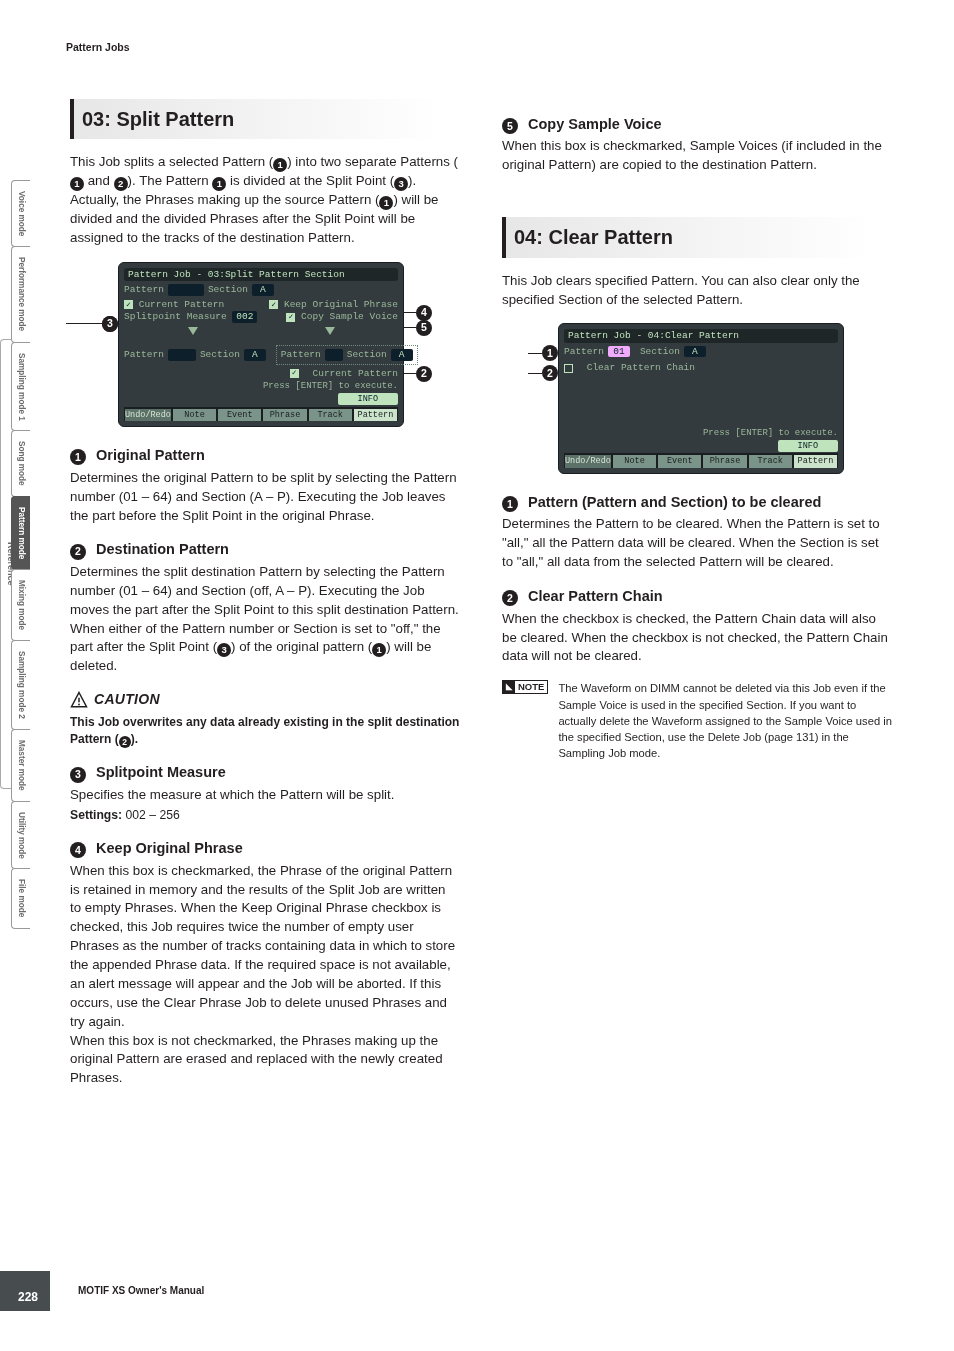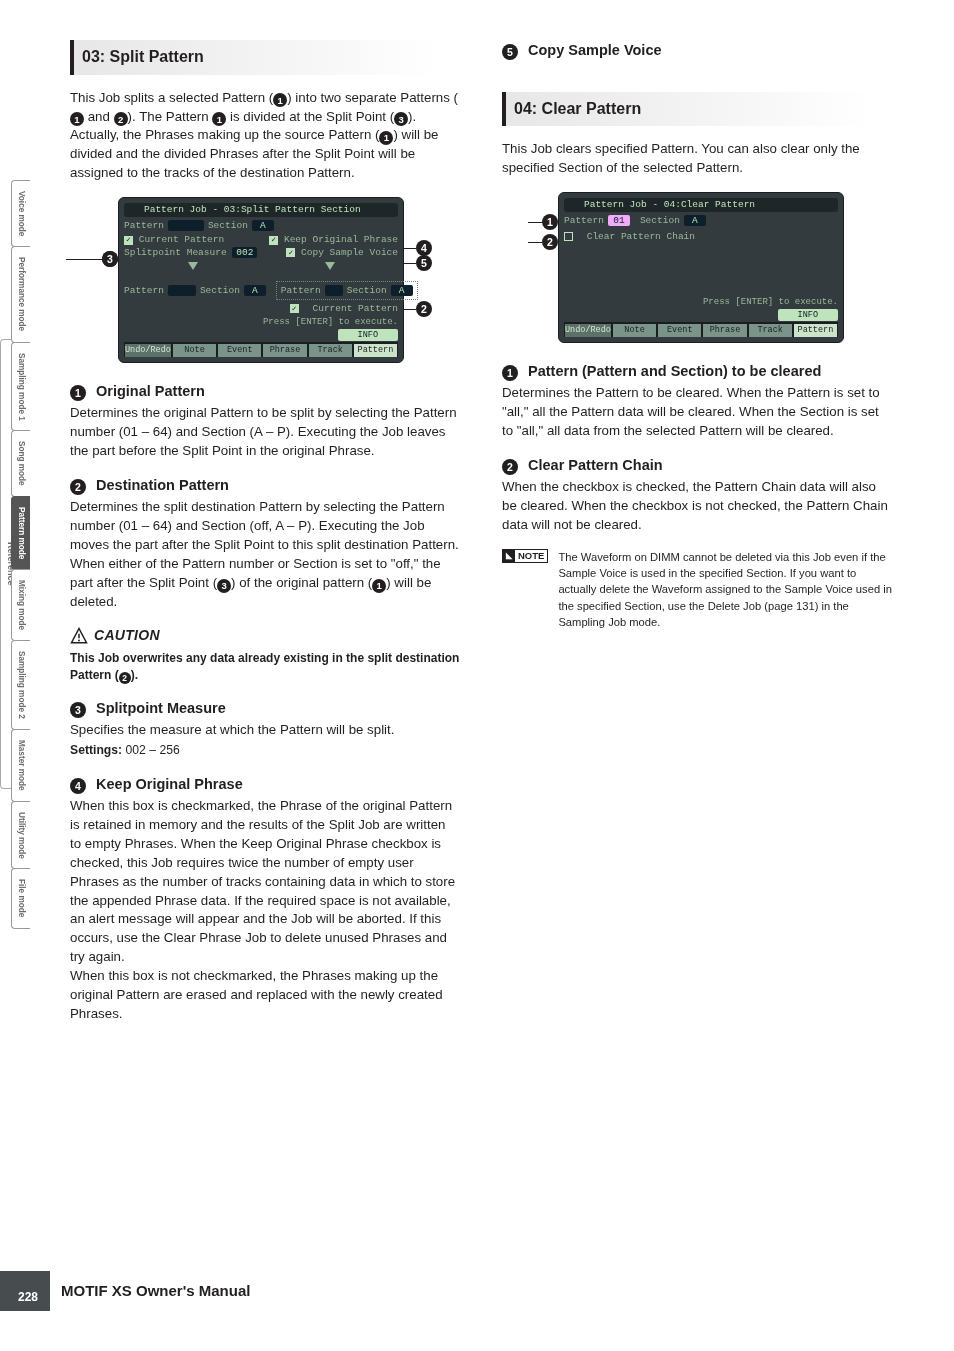--- a/index.html
+++ b/index.html
@@ -35,21 +35,21 @@
     display: flex;
     gap: 42px;
     flex: 1;
   }
   .col { width: 390px; }
 
   .section-title {
     background: linear-gradient(to right, #e7e7e7, #ffffff 95%);
     border-left: 4px solid #231f20;
     padding: 6px 10px 6px 8px;
-    font-size: 16px;
+    font-size: 20px;
     font-weight: bold;
     margin: 0 0 14px 0;
   }
 
   p { margin: 0 0 14px 0; }
 
   .circ {
     display: inline-flex;
     width: 14px; height: 14px;
     border-radius: 50%;
@@ -110,21 +110,21 @@
     border:1px solid #1a1e20;
     border-radius:6px;
     padding:5px;
     color:#d6e6d6;
     font-family: "Courier New", monospace;
     font-size:9.5px;
     line-height:1;
   }
   .scr-title {
     background:#1f2628; color:#bfe3bc;
-    border-radius:3px; padding:2px 20px; margin-bottom:3px;
+    border-radius:3px; padding:2px 4px; margin-bottom:3px;
     font-size:9.5px;
   }
   .scr-row {
     display:flex; gap:4px; align-items:center; margin:2px 0;
   }
   .scr-label { color:#9ab89a; font-size:9.5px; }
   .scr-field {
     background:#0c1f2a; color:#bfe3bc; padding:1px 4px; border-radius:2px;
     display:inline-block; min-width:22px; text-align:center;
   }
@@ -190,21 +190,21 @@
   }
 
   .footer {
     position:absolute; bottom:40px; left:0; display:flex; align-items:center;
   }
   .pagebox {
     background:#474c4f; color:#fff; font-weight:bold; font-size:12px;
     padding:18px 12px 5px 18px;
   }
   .manual {
-    font-size:15px; font-weight:bold; margin-left:11px;
+    font-size:10px; font-weight:bold; margin-left:28px;
   }
 
   .arrow-down {
     display:inline-block; width:0; height:0;
     border-left:5px solid transparent; border-right:5px solid transparent;
     border-top:8px solid #9ab89a;
   }
 
   .hsep { height: 14px; }
 
@@ -234,20 +234,21 @@
   <div class="side-tab">Song mode</div>
   <div class="side-tab active">Pattern mode</div>
   <div class="side-tab">Mixing mode</div>
   <div class="side-tab">Sampling mode 2</div>
   <div class="side-tab">Master mode</div>
   <div class="side-tab">Utility mode</div>
   <div class="side-tab">File mode</div>
 </div>
 
 <div class="page">
+  <div class="crumb">Pattern Jobs</div>
 
   <div class="cols">
 
     <div class="col">
 
       <h2 class="section-title">03: Split Pattern</h2>
 
       <p>
         <span>This Job splits a selected Pattern (</span><span class="circ">1</span><span>) into two separate Patterns (</span><span class="circ">1</span><span> and </span><span class="circ">2</span><span>). The Pattern </span><span class="circ">1</span><span> is divided at the Split Point (</span><span class="circ">3</span><span>). Actually, the Phrases making up the source Pattern (</span><span class="circ">1</span><span>) will be divided and the divided Phrases after the Split Point will be assigned to the tracks of the destination Pattern.</span>
       </p>
@@ -365,24 +366,25 @@
         <span class="circ circ-lg">4</span>
         <span>Keep Original Phrase</span>
       </div>
       <p style="margin-bottom:0;">When this box is checkmarked, the Phrase of the original Pattern is retained in memory and the results of the Split Job are written to empty Phrases. When the Keep Original Phrase checkbox is checked, this Job requires twice the number of empty user Phrases as the number of tracks containing data in which to store the appended Phrase data. If the required space is not available, an alert message will appear and the Job will be aborted. If this occurs, use the Clear Phrase Job to delete unused Phrases and try again.</p>
       <p>When this box is not checkmarked, the Phrases making up the original Pattern are erased and replaced with the newly created Phrases.</p>
 
     </div>
 
     <div class="col">
 
-      <div class="sub-head" style="margin-top:0;">
+      <div class="sub-head" style="margin-top:15px;">
         <span class="circ circ-lg">5</span>
         <span>Copy Sample Voice</span>
       </div>
+      <p>When this box is checkmarked, Sample Voices (if included in the original Pattern) are copied to the destination Pattern.</p>
 
       <div class="hsep"></div>
         <div class="hsep"></div>
 
       <h2 class="section-title">04: Clear Pattern</h2>
 
       <p>This Job clears specified Pattern. You can also clear only the specified Section of the selected Pattern.</p>
 
       <div class="screenshot-wrap fig-clear" style="margin-left:56px;">
         <div class="callout left" style="left:-30px; top:22px;">

